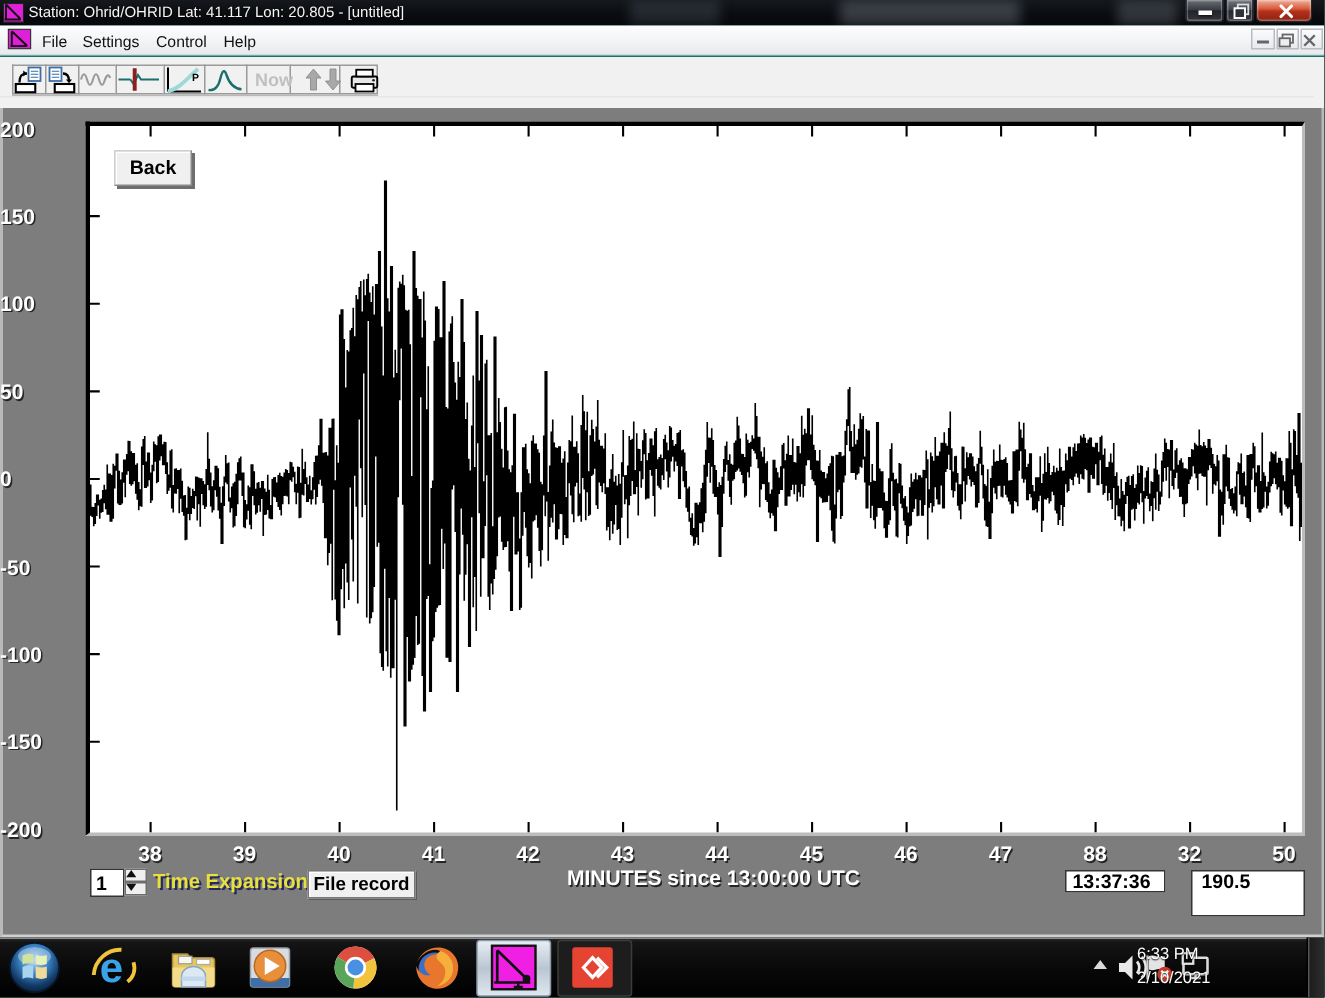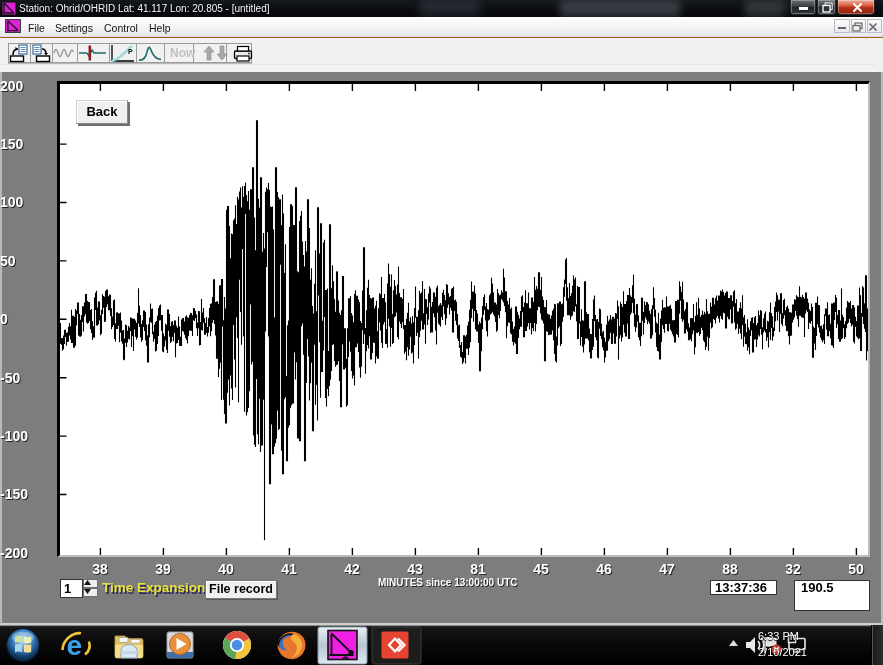--- a/index.html
+++ b/index.html
@@ -1,16 +1,16 @@
 <!DOCTYPE html>
 <html><head><meta charset="utf-8">
 <style>
   html,body{margin:0;padding:0;background:#000;}
   *{box-sizing:border-box;font-family:"Liberation Sans",sans-serif;}
-  #scr{position:relative;width:883px;height:665px;overflow:hidden;background:#a16207;}
+  #scr{position:relative;width:883px;height:665px;overflow:hidden;background:#0f766e;}
   
   #titlebar{position:absolute;left:0;top:0;width:883px;height:17px;
     background:linear-gradient(180deg,#15181c,#0a0c10 60%,#07080b);overflow:hidden;}
   .glare{position:absolute;top:0;height:17px;filter:blur(4px);}
   #ticon{position:absolute;left:2px;top:2px;width:14px;height:13px;}
   #ttext{position:absolute;left:19px;top:3px;font-size:10px;color:#f5f5f5;white-space:nowrap;
      text-shadow:0 1px 2px #000;}
   .wbtn{position:absolute;top:0;height:15px;border:1px solid #23262b;border-top:none;
      box-shadow:inset 0 0 0 1px rgba(255,255,255,0.28);}
   #wmin{left:790px;width:26px;border-radius:0 0 3px 3px;
@@ -54,21 +54,21 @@
   .whitebox{position:absolute;background:#fff;border:1px solid #333;font-size:13px;font-weight:700;color:#000;}
   #spin{left:60px;top:579px;width:23px;height:19px;line-height:17px;padding-left:3px;}
   #spud{position:absolute;left:83px;top:579px;width:15px;height:19px;}
   .sbtn{position:absolute;left:0;width:15px;height:9px;background:#efefef;border:1px solid #6e6e6e;
      text-align:center;}
   #texp{position:absolute;left:102px;top:580px;font-size:13.5px;font-weight:700;color:#e8e03c;
      text-shadow:1.5px 1.5px 0 #24285a;white-space:nowrap;letter-spacing:0px;white-space:nowrap;}
   #playrec{position:absolute;left:205px;top:580px;width:72px;height:19px;background:#f0f0f0;white-space:nowrap;
      border:1px solid #777;box-shadow:inset 1px 1px 0 #fff, 1px 1px 0 #5a5a5a;
      font-size:12.5px;font-weight:700;text-align:center;line-height:17px;color:#000;}
-  #minutes{position:absolute;left:378px;top:577px;font-size:10px;font-weight:700;color:#fff;
+  #minutes{position:absolute;left:378px;top:577px;font-size:14px;font-weight:700;color:#fff;
      text-shadow:1px 1px 0 rgba(0,0,0,0.7);white-space:nowrap;}
   #tbox1{left:710px;top:580px;width:67px;height:15px;line-height:13px;padding-left:4px;}
   #tbox2{left:794px;top:580px;width:76px;height:31px;line-height:13px;padding-left:6px;}
   
   #taskbar{position:absolute;left:0;top:625px;width:883px;height:40px;
      background:linear-gradient(180deg,#2e2e2e 0,#151515 8%,#0a0a0a 45%,#000 100%);}
   #taskbar::before{content:"";position:absolute;left:0;top:0;width:883px;height:1px;background:#8a8a8a;}
   #showdesk{position:absolute;left:871px;top:0px;width:12px;height:40px;
      background:linear-gradient(90deg,#1b1b1b,#2e2e2e);border-left:1px solid #000;
      box-shadow:inset 1px 0 0 #555;}
@@ -195,21 +195,21 @@
 <div class="ylab" style="top:370px">-50</div>
 <div class="ylab" style="top:428px">-100</div>
 <div class="ylab" style="top:486px">-150</div>
 <div class="ylab" style="top:545px">-200</div>
   <div class="xlab" style="left:75px">38</div>
 <div class="xlab" style="left:138px">39</div>
 <div class="xlab" style="left:201px">40</div>
 <div class="xlab" style="left:264px">41</div>
 <div class="xlab" style="left:327px">42</div>
 <div class="xlab" style="left:390px">43</div>
-<div class="xlab" style="left:453px">81</div>
+<div class="xlab" style="left:453px">44</div>
 <div class="xlab" style="left:516px">45</div>
 <div class="xlab" style="left:579px">46</div>
 <div class="xlab" style="left:642px">47</div>
 <div class="xlab" style="left:705px">88</div>
 <div class="xlab" style="left:768px">32</div>
 <div class="xlab" style="left:831px">50</div>
   <div id="back">Back</div>
 
   <div class="whitebox" id="spin">1</div>
   <div id="spud">

